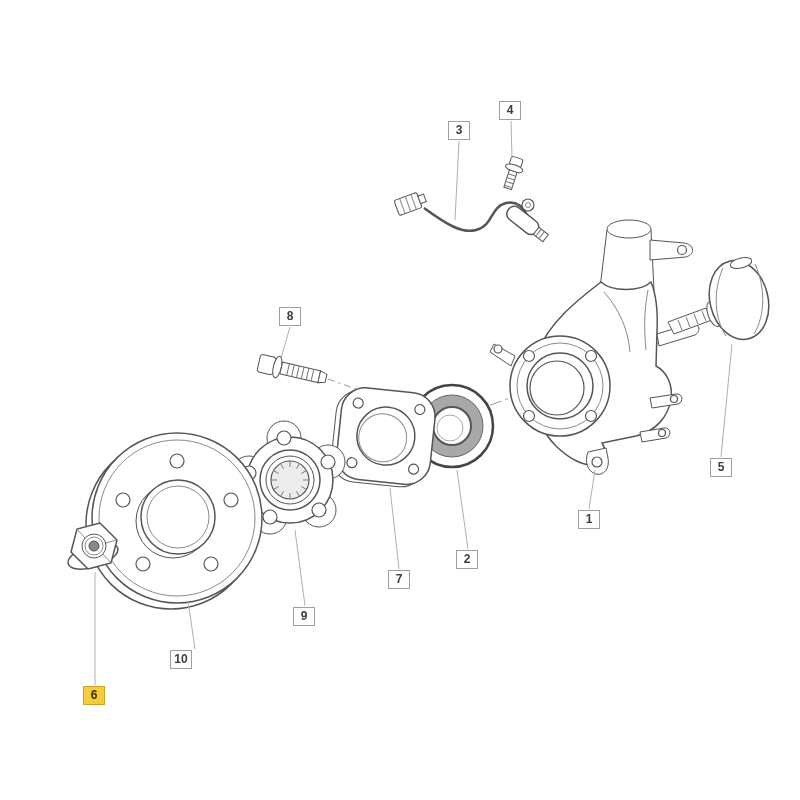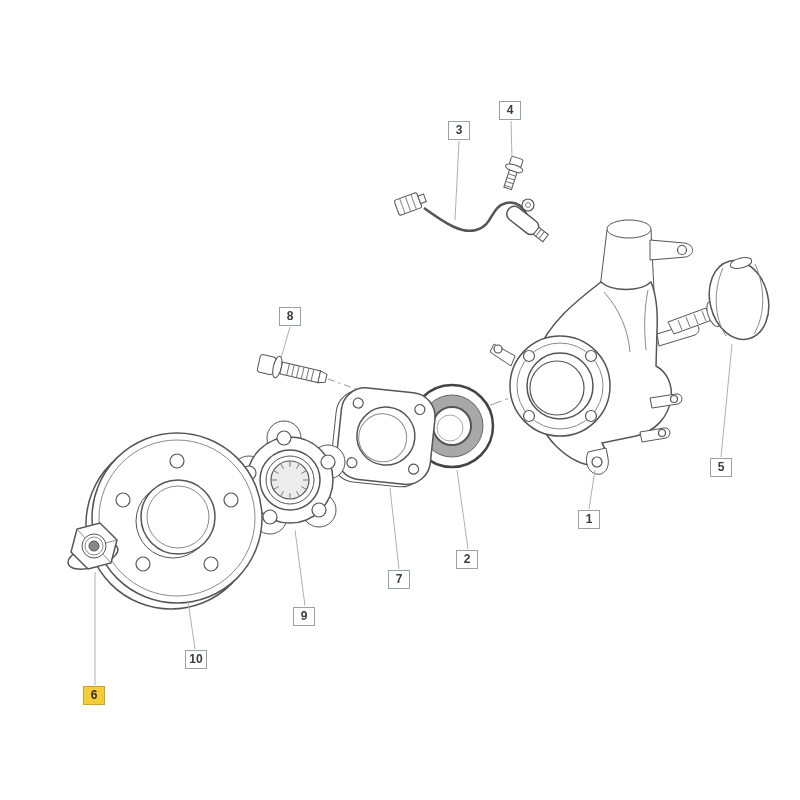--- a/index.html
+++ b/index.html
@@ -234,15 +234,15 @@
 
   <div class="callout" style="left:578px; top:510px;">1</div>
   <div class="callout" style="left:456px; top:550px;">2</div>
   <div class="callout" style="left:448px; top:121px;">3</div>
   <div class="callout" style="left:499px; top:101px;">4</div>
   <div class="callout" style="left:710px; top:458px;">5</div>
   <div class="callout highlighted" style="left:83px; top:686px;">6</div>
   <div class="callout" style="left:388px; top:570px;">7</div>
   <div class="callout" style="left:279px; top:307px;">8</div>
   <div class="callout" style="left:293px; top:607px;">9</div>
-  <div class="callout" style="left:185px; top:650px;">10</div>
+  <div class="callout" style="left:170px; top:650px;">10</div>
 
 </div>
 
 </body></html>

